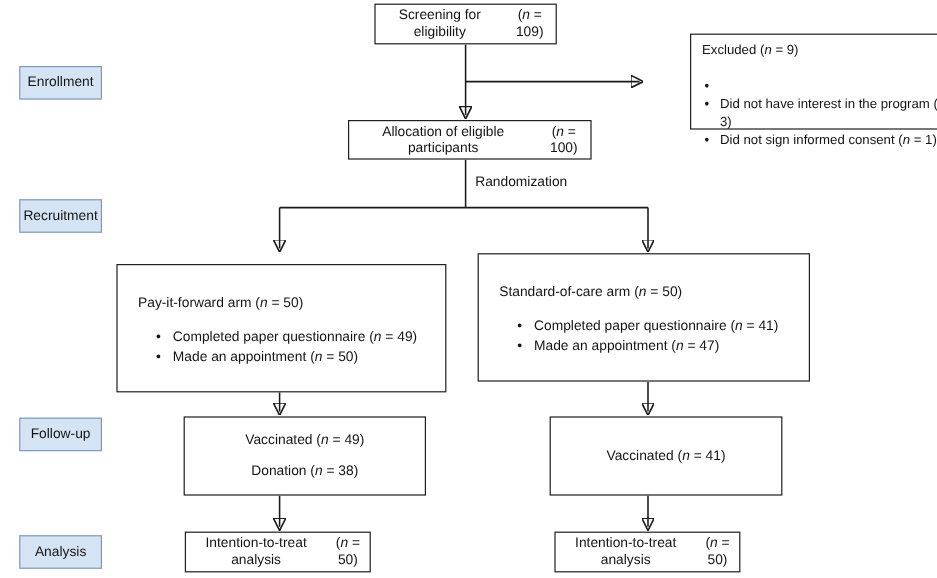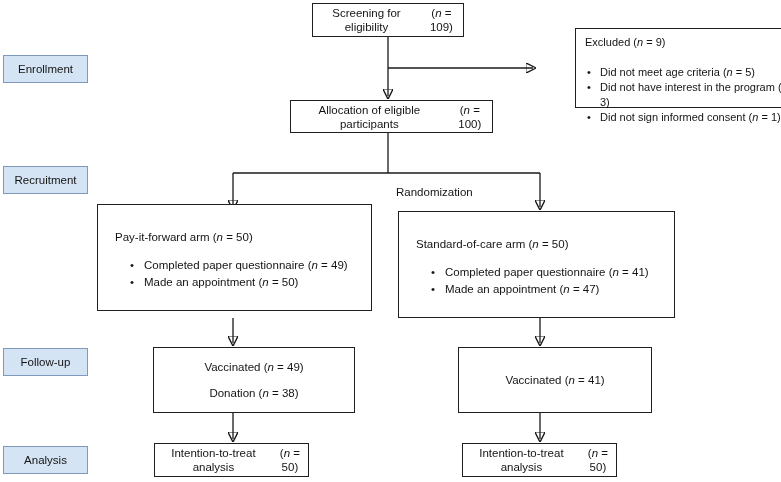--- a/index.html
+++ b/index.html
@@ -12,24 +12,24 @@
   }
   *{box-sizing:border-box;margin:0;padding:0;}
   html,body{background:var(--background);}
   body{font-family:"Liberation Sans","DejaVu Sans",sans-serif;color:var(--text);}
   .canvas{position:relative;width:781px;height:482px;background:var(--background);overflow:hidden;}
   .connectors{position:absolute;left:0;top:0;width:781px;height:482px;pointer-events:none;}
   .connectors path{stroke:var(--line);stroke-width:1.3;fill:none;}
   .box{position:absolute;background:#fff;border:1.3px solid var(--box-border);font-size:11.5px;line-height:14px;}
   .center{display:flex;flex-direction:row;align-items:center;justify-content:center;text-align:center;}
   .spread{display:flex;flex-direction:column;align-items:center;justify-content:space-evenly;text-align:center;}
-  .stage{position:absolute;left:3px;width:85px;height:28px;background:var(--stage-fill);
+  .stage{position:absolute;left:16px;width:69px;height:28px;background:var(--stage-fill);
          border:1.3px solid var(--stage-border);display:flex;align-items:center;justify-content:center;
          font-size:11.5px;}
-  .float-label{position:absolute;font-size:11.5px;margin-top:40px;}
+  .float-label{position:absolute;font-size:11.5px;}
   .arm{padding:25px 10px 0 17px;}
   .arm-title{font-size:11.5px;}
   .bullets{list-style:none;}
   .arm .bullets{margin:13px 0 0 15px;}
   .bullets li{display:flex;line-height:17px;font-size:11.5px;}
   .bullets .dot{width:14px;flex:0 0 14px;}
   .excluded{padding:6px 8px 0 9px;font-size:11px;line-height:15px;margin-left:38px;}
   .excluded .bullets{margin:15px 0 0 2px;}
   .excluded .bullets li{line-height:15px;font-size:11px;}
   .excluded .bullets .dot{width:13px;flex:0 0 13px;}
@@ -66,41 +66,40 @@
   <div class="box center" style="left:312px;top:3px;width:152px;height:34px">
     <div>Screening for eligibility</div>
     <div>(<i>n</i> = 109)</div>
   </div>
 
   <div class="box excluded" style="left:537px;top:28px;width:242px;height:80px">
     <div>Excluded (<i>n</i> = 9)</div>
     <ul class="bullets">
       <li>
           <span class="dot">•</span>
-          <span>Did not meet age criteria (<i>n</i> = 5)</span>
         </li>
       <li>
           <span class="dot">•</span>
           <span>Did not have interest in the program (<i>n</i> = 3)</span>
         </li>
       <li>
           <span class="dot">•</span>
           <span>Did not sign informed consent (<i>n</i> = 1)</span>
         </li>
     </ul>
   </div>
 
   <div class="box center" style="left:290px;top:100px;width:203px;height:33px">
     <div>Allocation of eligible participants</div>
     <div>(<i>n</i> = 100)</div>
   </div>
 
   <div class="float-label" style="left:396px;top:146px">Randomization</div>
 
-  <div class="box arm" style="left:97px;top:204px;width:275px;height:107px">
+  <div class="box arm" style="left:97px;top:220px;width:275px;height:107px">
     <div class="arm-title">Pay-it-forward arm (<i>n</i> = 50)</div>
     <ul class="bullets">
       <li>
           <span class="dot">•</span>
           <span>Completed paper questionnaire (<i>n</i> = 49)</span>
         </li>
       <li>
           <span class="dot">•</span>
           <span>Made an appointment (<i>n</i> = 50)</span>
         </li>

